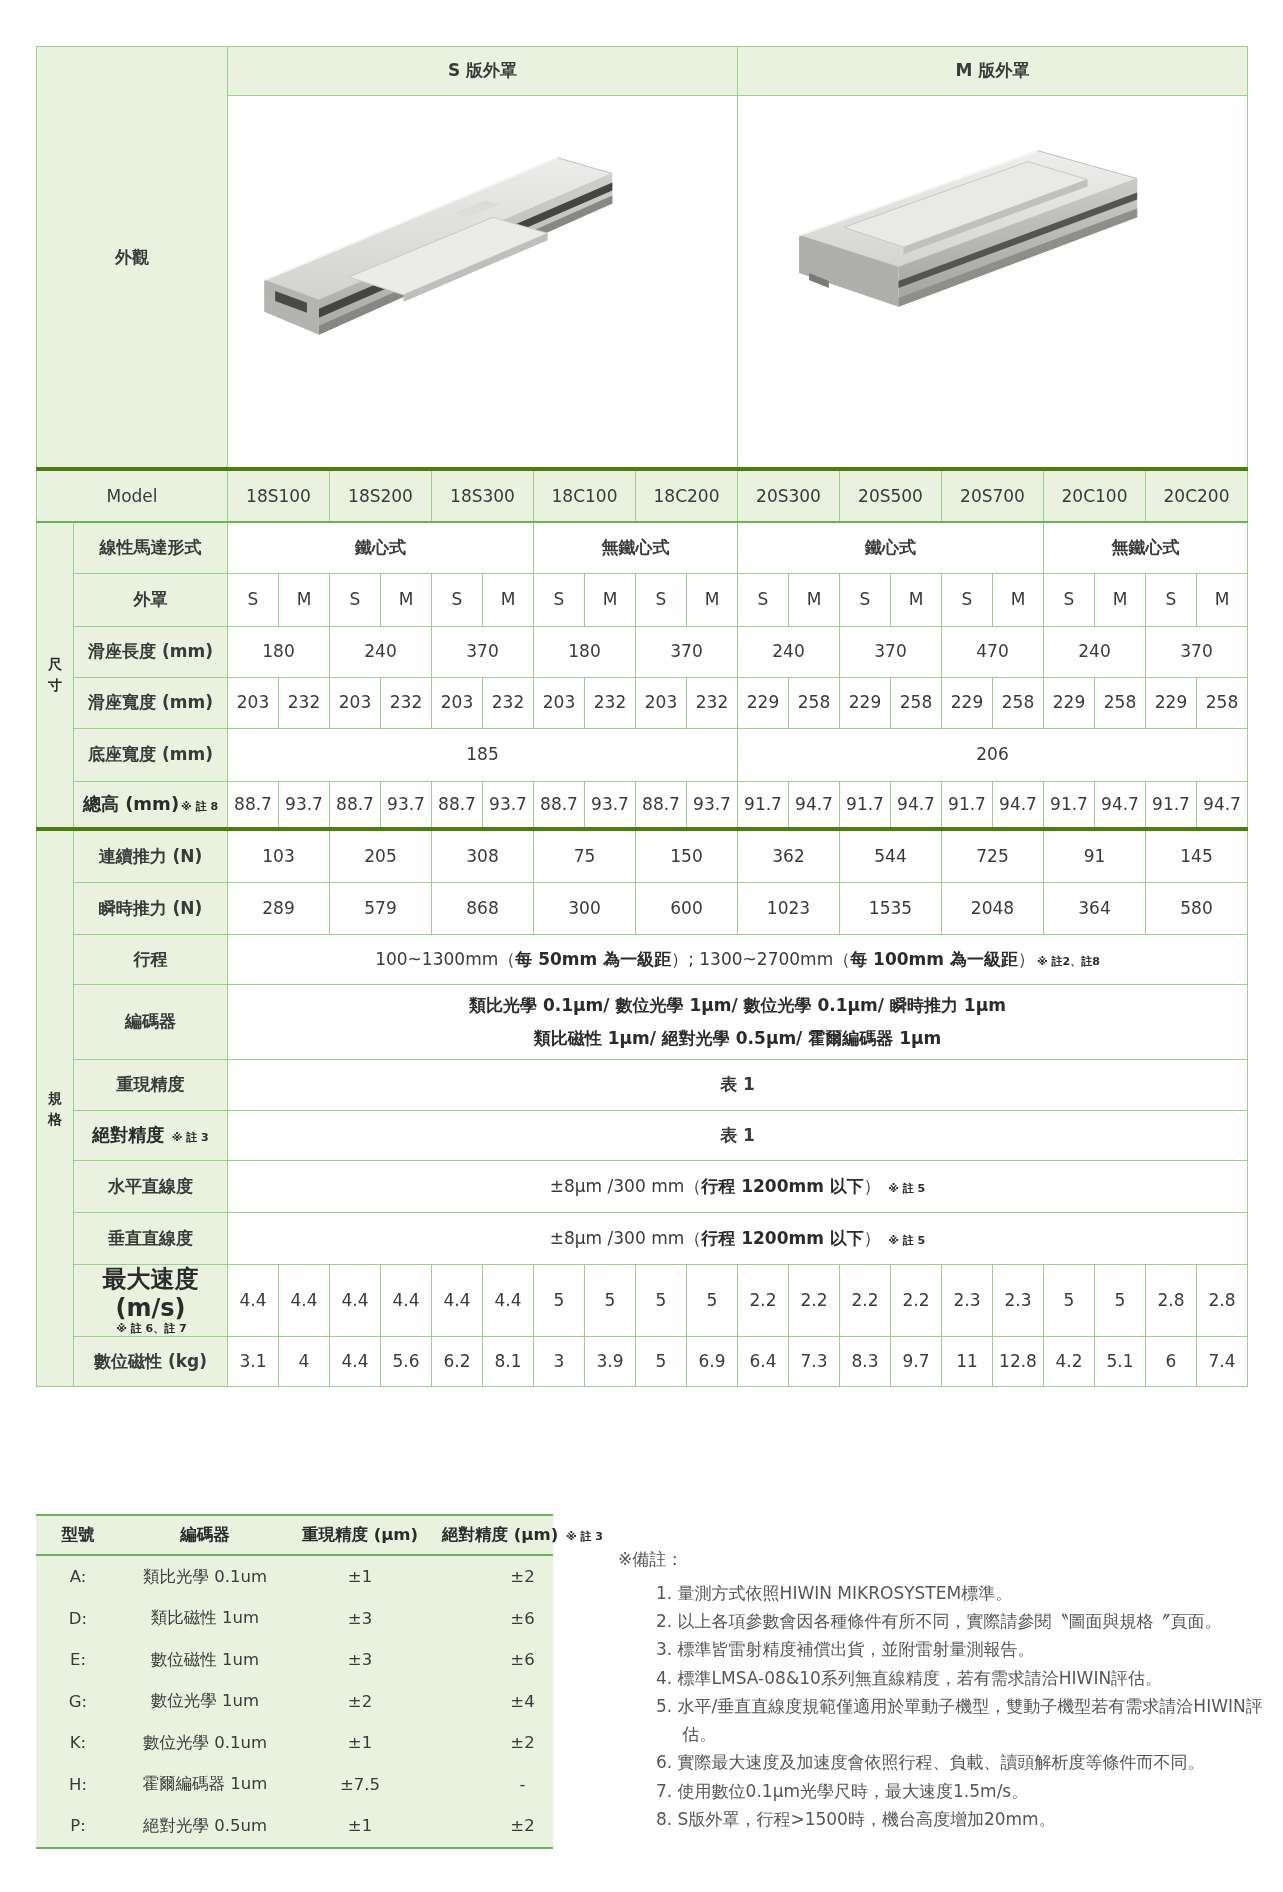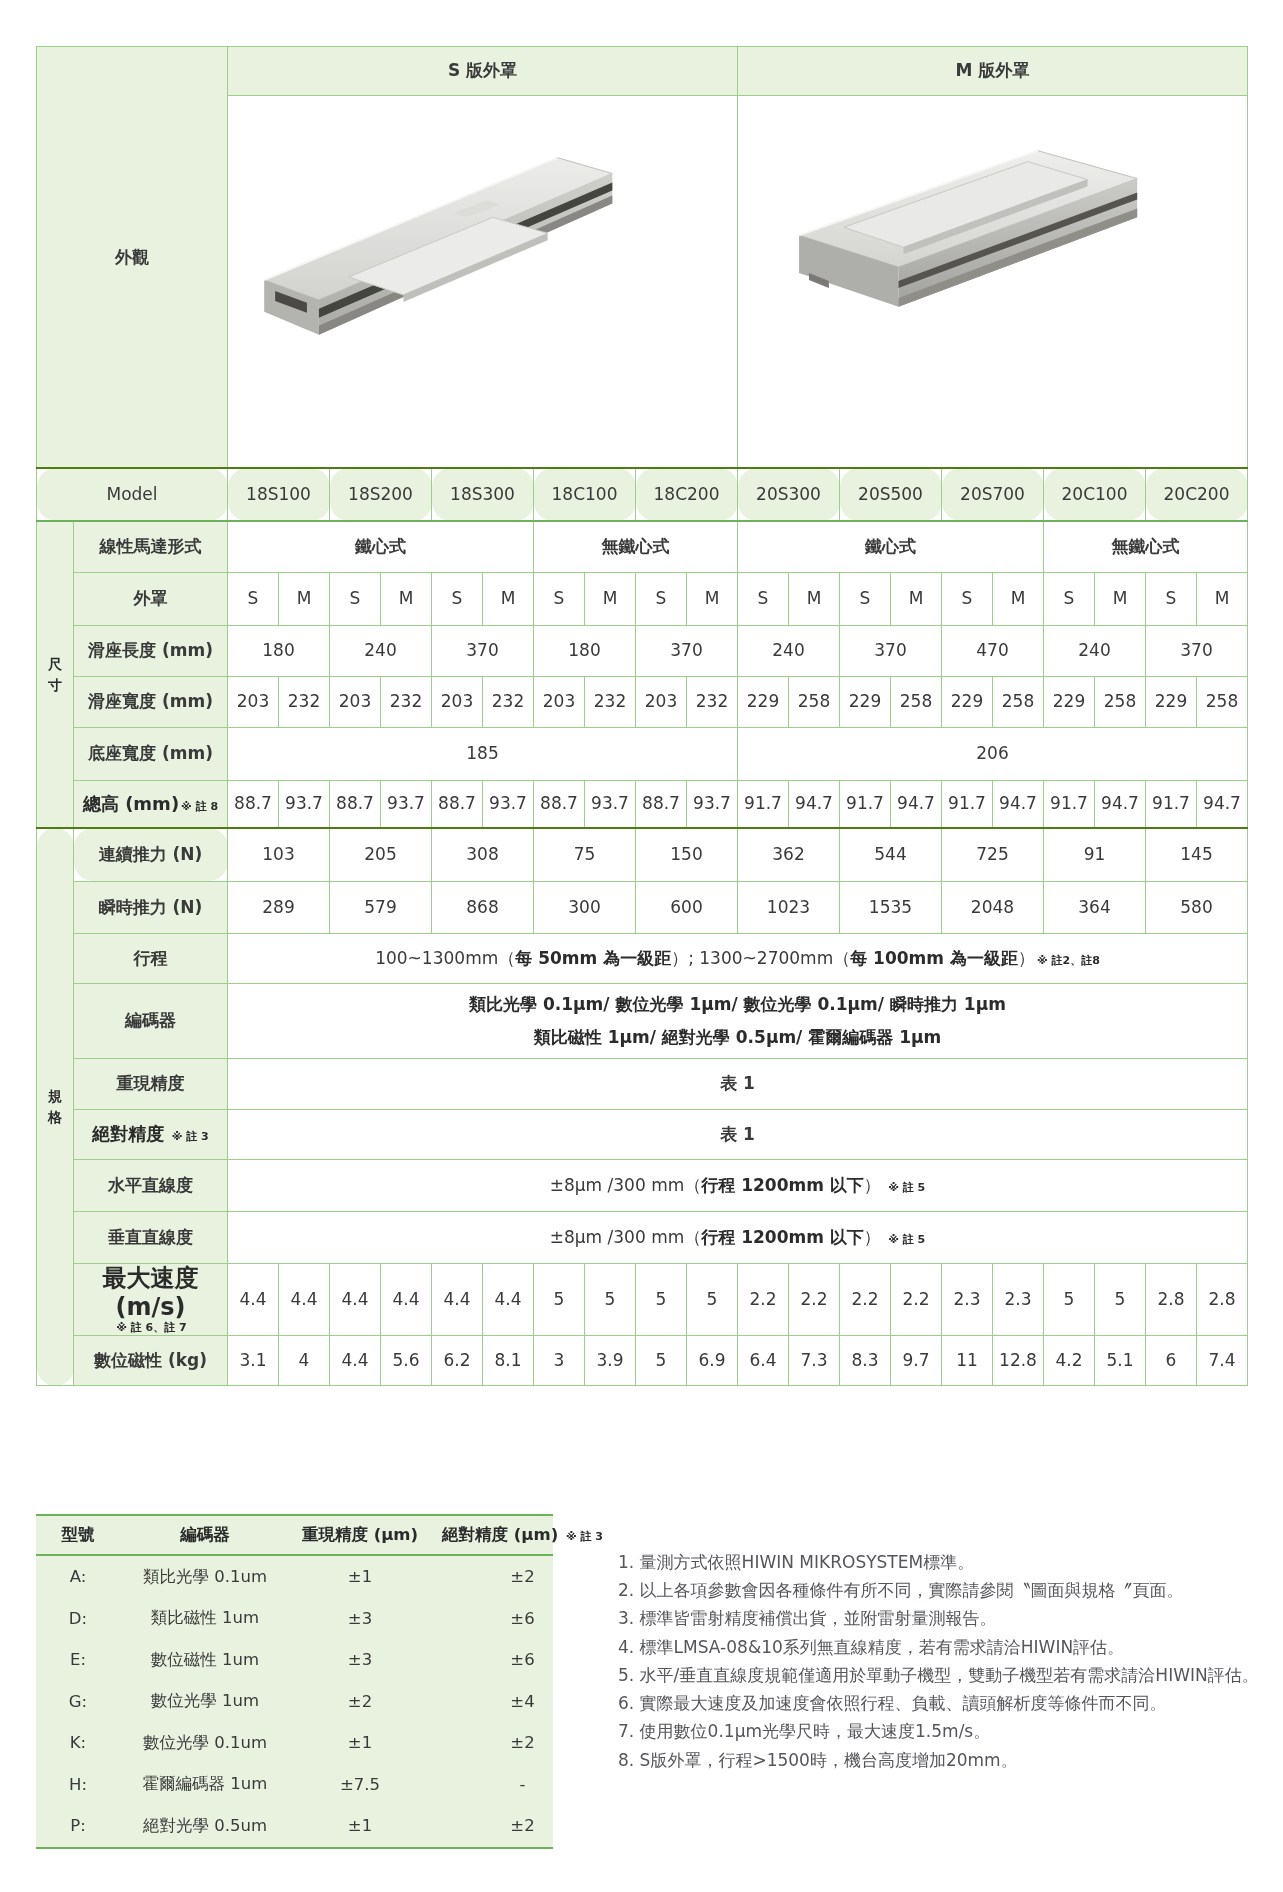--- a/index.html
+++ b/index.html
@@ -8,36 +8,36 @@
   .spec-wrap{position:absolute;left:36px;top:46px;}
   table.spec{border-collapse:collapse;table-layout:fixed;}
   .spec td{border:1px solid #9ccf8b;text-align:center;vertical-align:middle;padding:0;
            font-size:17px;color:#3a3a3a;line-height:1.25;overflow:hidden;}
   .green{background:#e9f2df;}
   .hdr{font-size:18px;font-weight:bold;color:#2b2b2b;}
   .rlabel{font-size:18px;font-weight:bold;color:#2b2b2b;margin-top:44px;}
   .bold{font-weight:bold;color:#2b2b2b;}
   .nt{font-size:11px;font-weight:bold;color:#2b2b2b;padding-left:2px;white-space:nowrap;}
   .imgcell{background:#fff;}
-  tr.sect td{border-top:2px solid #4d7c0f;border-radius:19px;}
+  tr.sect td{border-top:4px solid #4d7c0f;}
   tr.sectb td{border-bottom:2px solid #6cb25a;}
   .vtext{display:inline-block;width:1.15em;line-height:1.5;word-break:break-all;
          font-size:14px;font-weight:bold;color:#2b2b2b;}
   .enc-cell-line{font-weight:bold;color:#2b2b2b;line-height:1.95;font-size:17px;}
   .lbl2{font-size:24px;font-weight:bold;color:#2b2b2b;line-height:1.2;}
   .enc-panel{position:absolute;left:36px;top:1514px;width:517px;background:#e9f2df;
              border-top:2px solid #6cb25a;border-bottom:2px solid #6cb25a;}
   .enc-head{display:grid;grid-template-columns:84px 170px 140px 185px;height:38px;
             align-items:center;border-bottom:2px solid #6cb25a;font-weight:bold;
             font-size:16.5px;color:#2b2b2b;text-align:center;}
   .enc-row{display:grid;grid-template-columns:84px 170px 140px 185px;height:41.5px;
            align-items:center;text-align:center;font-size:16.5px;color:#3a3a3a;}
   .notes{position:absolute;left:618px;top:1548px;width:648px;color:#55565a;font-size:17px;}
   .notes-title{margin-bottom:8px;}
-  .note-item{padding-left:1.55em;text-indent:-1.55em;line-height:1.66;}
+  .note-item{padding-left:1.55em;text-indent:-1.55em;line-height:1.66;margin-left:38px;}
 </style>
 </head>
 <body>
 
 <div class="page">
 
   <div class="spec-wrap">
   <table class="spec">
     <colgroup>
       <col style="width:37px">
@@ -403,20 +403,21 @@
     </div>
     <div class="enc-row">
       <span>P:</span>
       <span>絕對光學 0.5um</span>
       <span>±1</span>
       <span>±2</span>
     </div>
   </div>
 
   <div class="notes">
+    <div class="notes-title">※備註：</div>
     <div class="note-item">1. 量測方式依照HIWIN MIKROSYSTEM標準。</div>
     <div class="note-item">2. 以上各項參數會因各種條件有所不同，實際請參閱〝圖面與規格〞頁面。</div>
     <div class="note-item">3. 標準皆雷射精度補償出貨，並附雷射量測報告。</div>
     <div class="note-item">4. 標準LMSA-08&amp;10系列無直線精度，若有需求請洽HIWIN評估。</div>
     <div class="note-item">5. 水平/垂直直線度規範僅適用於單動子機型，雙動子機型若有需求請洽HIWIN評估。</div>
     <div class="note-item">6. 實際最大速度及加速度會依照行程、負載、讀頭解析度等條件而不同。</div>
     <div class="note-item">7. 使用數位0.1μm光學尺時，最大速度1.5m/s。</div>
     <div class="note-item">8. S版外罩，行程&gt;1500時，機台高度增加20mm。</div>
   </div>
 

